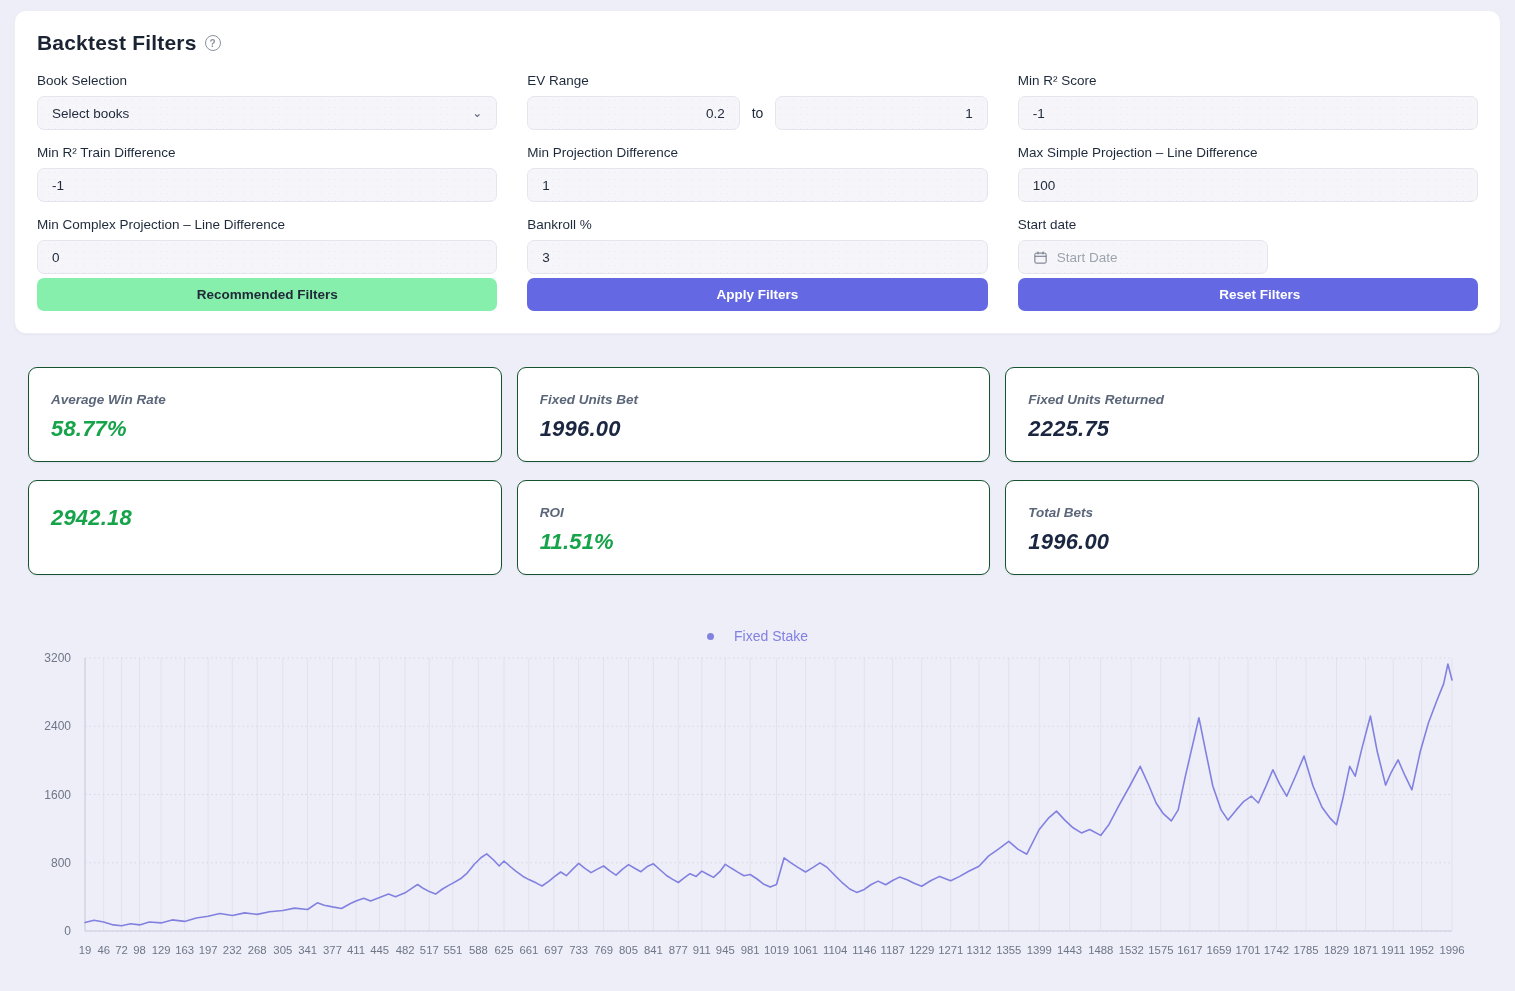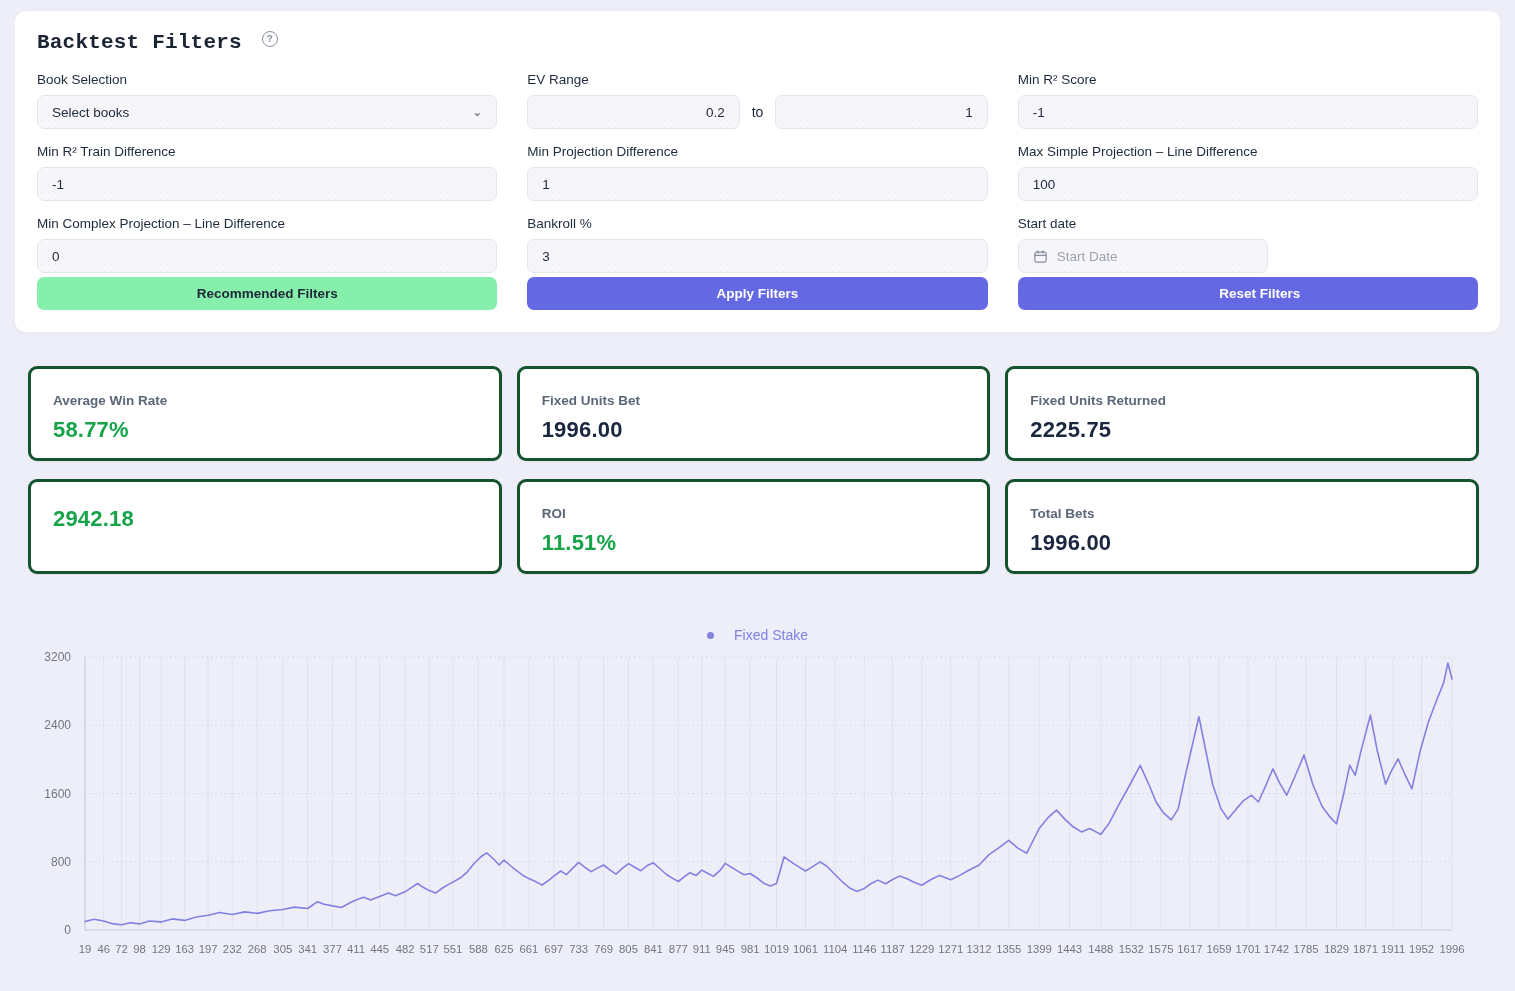--- a/index.html
+++ b/index.html
@@ -7,21 +7,21 @@
 
   
   .panel {
     margin:10px 14px 0 14px;
     background:#ffffff;
     border:1px solid #ededf3;
     border-radius:12px;
     padding:20px 22px 22px 22px;
     box-shadow:0 1px 2px rgba(20,25,60,.04);
   }
-  .panel-header { display:flex; gap:20px; margin-bottom:18px;font-family:Liberation Mono, monospace; }
+  .panel-header { display:flex; align-items:center; gap:8px; margin-bottom:18px; }
   .panel-title { font-size:21px; font-weight:700; color:#1a2433; letter-spacing:.2px; }
   .help-icon {
     width:16px; height:16px; border:1.5px solid #8a919e; border-radius:50%;
     color:#8a919e; font-size:10px; font-weight:700; display:flex; align-items:center; justify-content:center;
   }
   .form-grid {
     display:grid;
     grid-template-columns:1fr 1fr 1fr;
     column-gap:30px;
     row-gap:15px;
@@ -57,23 +57,24 @@
   .btn-green { color:#1f2937; }
   .btn-purple { color:#ffffff; }
 
   
   .stats {
     margin:33px 36px 0 28px;
     display:grid; grid-template-columns:1fr 1fr 1fr;
     column-gap:15px; row-gap:18px;
   }
   .stat-card {
-    background:#ffffff; border:3px solid #14532d; border-radius:9px;
+    background:#ffffff; border:1px solid #14532d; border-radius:9px;
     height:95px; padding:24px 22px;
     box-shadow:0 1px 2px rgba(20,25,60,.05);
+    font-style:italic;
   }
   .stat-label { font-size:13.5px; font-weight:600; color:#5b6779; margin-bottom:9px; }
   .stat-value { font-size:22px; font-weight:700; letter-spacing:.2px; }
 
   
   .legend { margin-top:53px; display:flex; align-items:center; justify-content:center; gap:20px; }
   .legend-dot { width:7px; height:7px; border-radius:50%; }
   .legend-label { font-size:14px; font-weight:500; }
   #chart-svg { display:block; width:1515px; height:335px; margin-top:2px; }
 </style>

